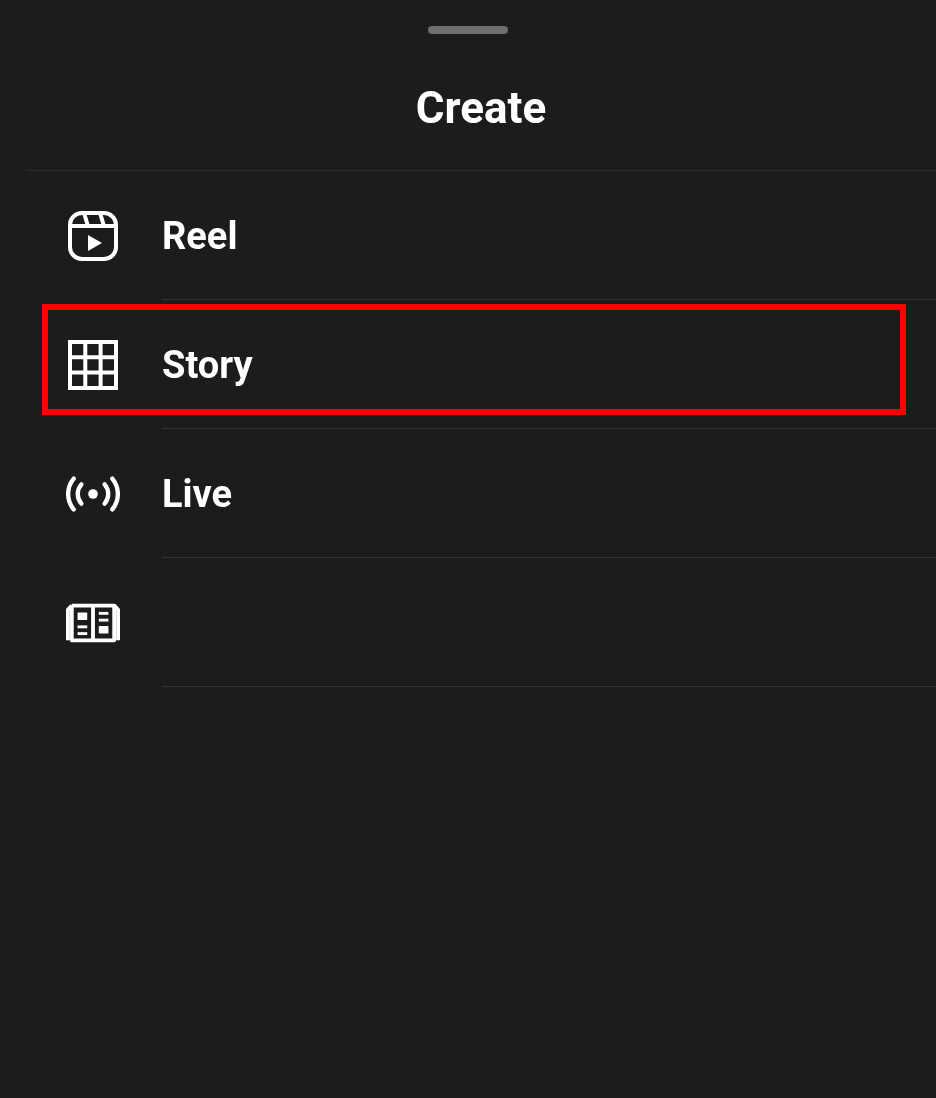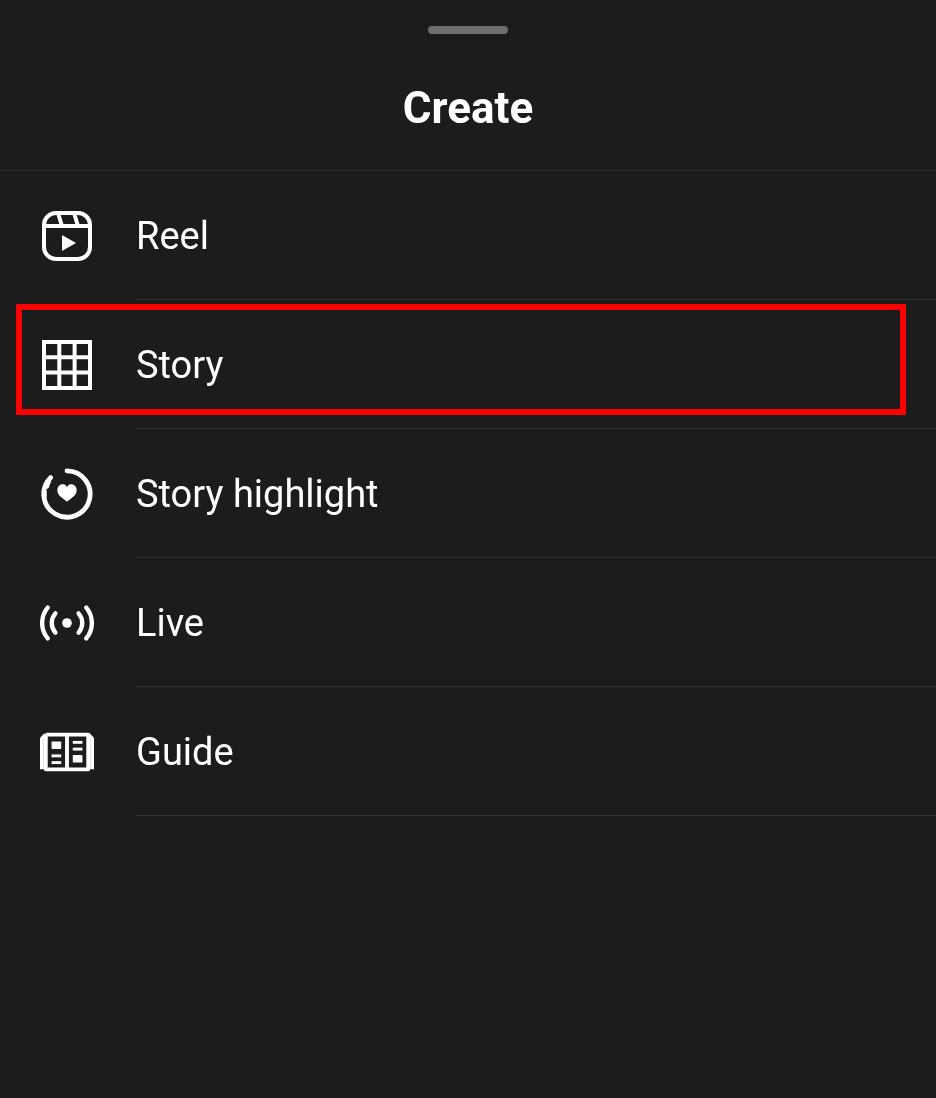--- a/index.html
+++ b/index.html
@@ -14,20 +14,21 @@
       font-family: -apple-system, BlinkMacSystemFont, 'Segoe UI', Roboto, Helvetica, Arial, sans-serif;
       color: #ffffff;
       overflow: hidden;
     }
     .sheet {
       width: 100%;
       height: 100%;
       border-radius: 28px 28px 0 0;
       background-color: #1c1c1c;
       position: relative;
+      padding-left: 26px;
     }
     .drag-handle {
       width: 80px;
       height: 8px;
       background-color: #6e6e6e;
       border-radius: 4px;
       position: absolute;
       top: 26px;
       left: 50%;
       transform: translateX(-50%);
@@ -67,21 +68,21 @@
     .menu-icon {
       width: 54px;
       height: 54px;
       display: flex;
       align-items: center;
       justify-content: center;
       margin-right: 42px;
     }
     .menu-label {
       font-size: 38px;
-      font-weight: 400;
+      font-weight: 700;
       color: #ffffff;
     }
     .highlight-box {
       position: absolute;
       border: 6px solid #ff0000;
       pointer-events: none;
       z-index: 10;
     }
     svg {
       display: block;
@@ -120,31 +121,20 @@
           <line x1="3" y1="18.3" x2="49" y2="18.3" stroke="#ffffff" stroke-width="4"></line>
           <line x1="3" y1="33.6" x2="49" y2="33.6" stroke="#ffffff" stroke-width="4"></line>
           <line x1="18.3" y1="3" x2="18.3" y2="49" stroke="#ffffff" stroke-width="4"></line>
           <line x1="33.6" y1="3" x2="33.6" y2="49" stroke="#ffffff" stroke-width="4"></line>
         </svg>
       </div>
       <div class="menu-label">Story</div>
     </div>
 
 
-    <div class="menu-item menu-item-divider">
-      <div class="menu-icon">
-        <svg width="56" height="56" viewBox="0 0 56 56" fill="none">
-          <path d="M 28 4 A 24 24 0 1 1 11 11" stroke="#ffffff" stroke-width="5" stroke-linecap="round"></path>
-          <path d="M 7 20 A 24 24 0 0 1 9 15" stroke="#ffffff" stroke-width="5" stroke-linecap="round"></path>
-          <path d="M 4.5 30 A 24 24 0 0 1 4.5 26" stroke="#ffffff" stroke-width="5" stroke-linecap="round"></path>
-          <path d="M28 36 C24 32 18 30 18 24 C18 20 21 18 24 18 C26 18 27 19 28 21 C29 19 30 18 32 18 C35 18 38 20 38 24 C38 30 32 32 28 36 Z" fill="#ffffff"></path>
-        </svg>
-      </div>
-      <div class="menu-label">Story highlight</div>
-    </div>
 
     <div class="menu-item menu-item-divider">
       <div class="menu-icon">
         <svg width="56" height="56" viewBox="0 0 56 56" fill="none">
           <circle cx="28" cy="28" r="5" fill="#ffffff"></circle>
           <path d="M 16 18 A 15 15 0 0 0 16 38" stroke="#ffffff" stroke-width="4.5" stroke-linecap="round" fill="none"></path>
           <path d="M 40 18 A 15 15 0 0 1 40 38" stroke="#ffffff" stroke-width="4.5" stroke-linecap="round" fill="none"></path>
           <path d="M 8 12 A 25 25 0 0 0 8 44" stroke="#ffffff" stroke-width="4.5" stroke-linecap="round" fill="none"></path>
           <path d="M 48 12 A 25 25 0 0 1 48 44" stroke="#ffffff" stroke-width="4.5" stroke-linecap="round" fill="none"></path>
         </svg>
@@ -158,17 +148,16 @@
           <path d="M 6 10 L 6 46 L 50 46 L 50 10 L 28 10 L 28 46 M 6 10 L 28 10 M 50 10 L 28 10" stroke="#ffffff" stroke-width="4" fill="none" stroke-linejoin="round"></path>
           <path d="M 6 10 L 2 14 L 2 46 M 50 10 L 54 14 L 54 46" stroke="#ffffff" stroke-width="4" fill="none" stroke-linejoin="round"></path>
           <rect x="12" y="17" width="10" height="8" fill="#ffffff" rx="1"></rect>
           <line x1="12" y1="32" x2="22" y2="32" stroke="#ffffff" stroke-width="3"></line>
           <line x1="12" y1="39" x2="22" y2="39" stroke="#ffffff" stroke-width="3"></line>
           <line x1="34" y1="18" x2="44" y2="18" stroke="#ffffff" stroke-width="3"></line>
           <line x1="34" y1="25" x2="44" y2="25" stroke="#ffffff" stroke-width="3"></line>
           <rect x="34" y="31" width="10" height="8" fill="#ffffff" rx="1"></rect>
         </svg>
       </div>
-      <div class="menu-label">Guide</div>
     </div>
 
   </div>
 </div>
 
 </body></html>

